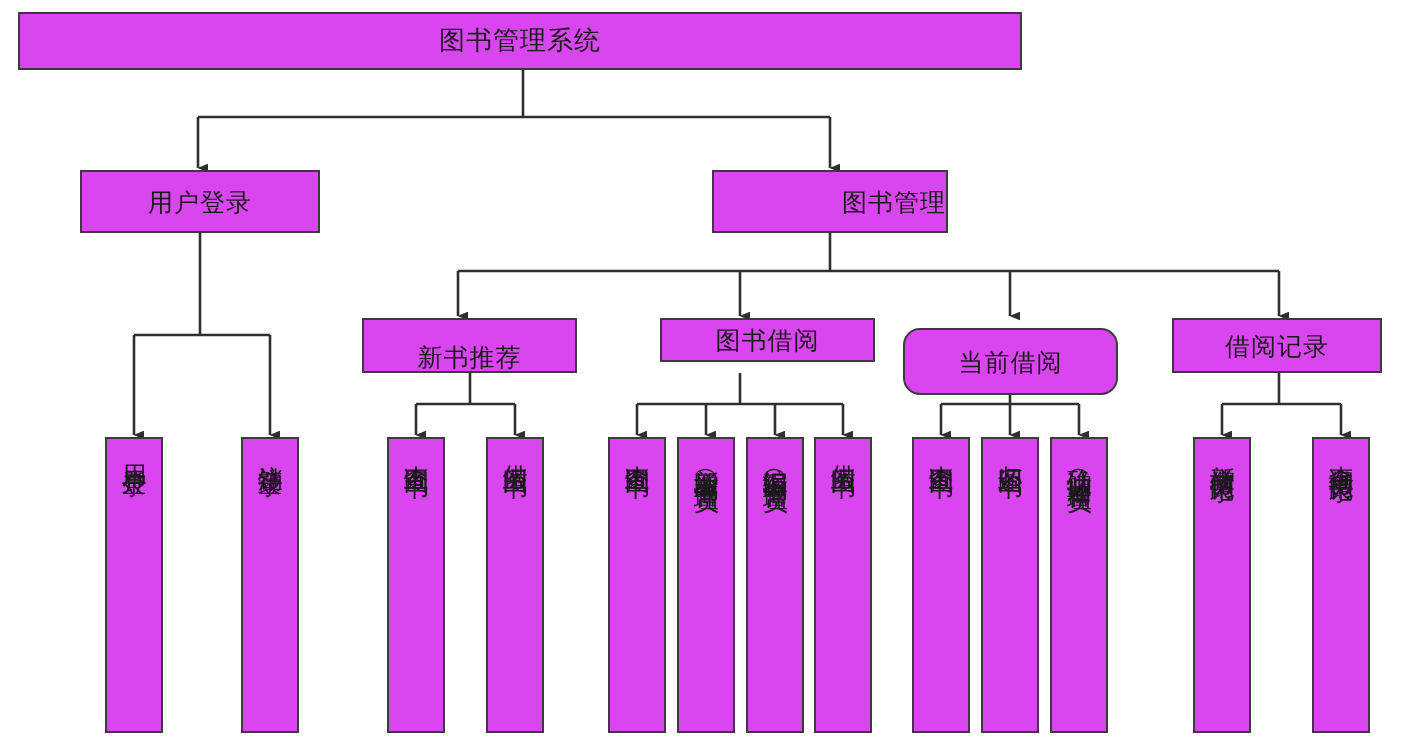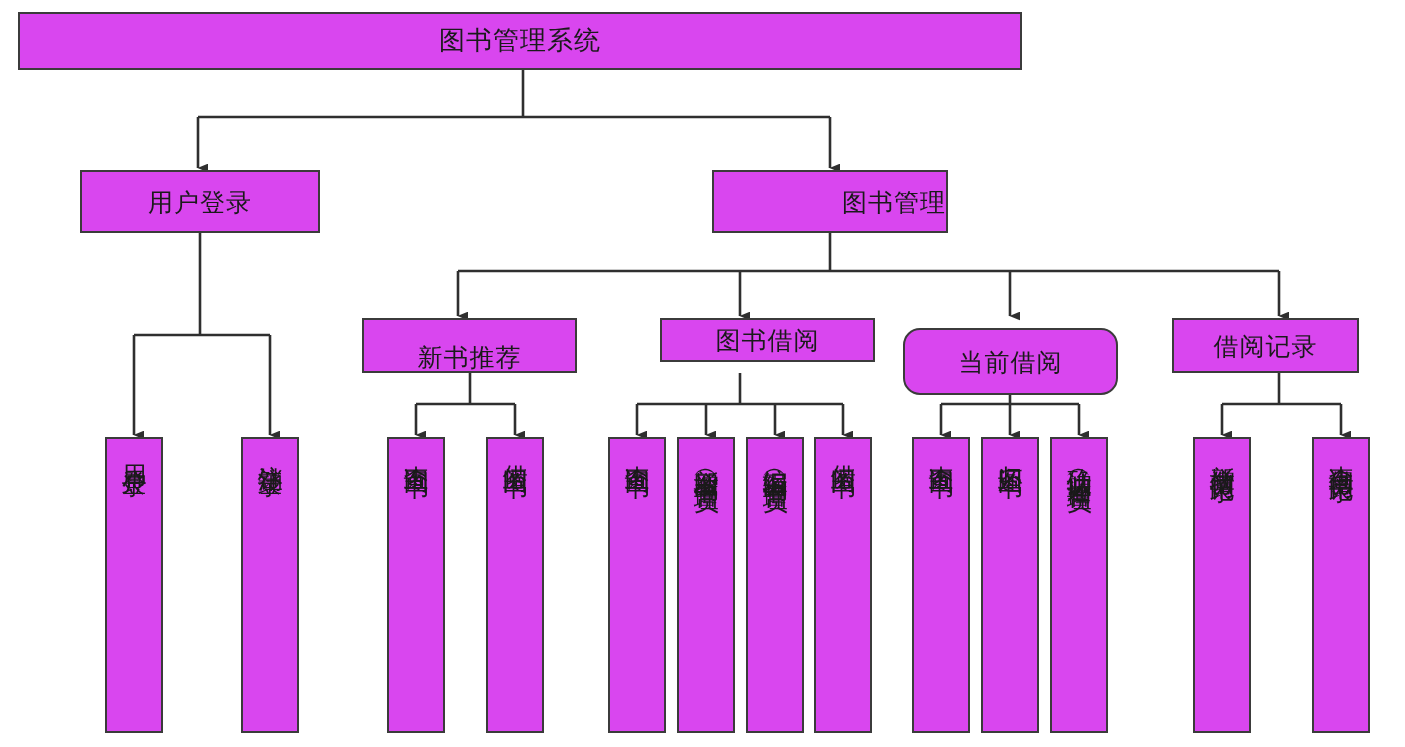--- a/index.html
+++ b/index.html
@@ -130,21 +130,21 @@
 
   <div class="node h" style="left:362px;top:318px;width:215px;height:55px;align-items:flex-end;">
     <span class="label">新书推荐</span>
   </div>
   <div class="node h" style="left:632px;top:318px;width:215px;height:44px;margin-left:28px;">
     <span class="label">图书借阅</span>
   </div>
   <div class="node h" style="left:903px;top:328px;width:215px;height:67px;border-radius:17px;">
     <span class="label">当前借阅</span>
   </div>
-  <div class="node h" style="left:1172px;top:318px;width:187px;height:55px;">
+  <div class="node h" style="left:1172px;top:318px;width:210px;height:55px;">
     <span class="label">借阅记录</span>
   </div>
 
   <div class="node v" style="left:105px;top:437px;width:58px;height:296px;">
     <span class="label">用户登录</span>
   </div>
   <div class="node v" style="left:241px;top:437px;width:58px;height:296px;">
     <span class="label">注销登录</span>
   </div>
 

